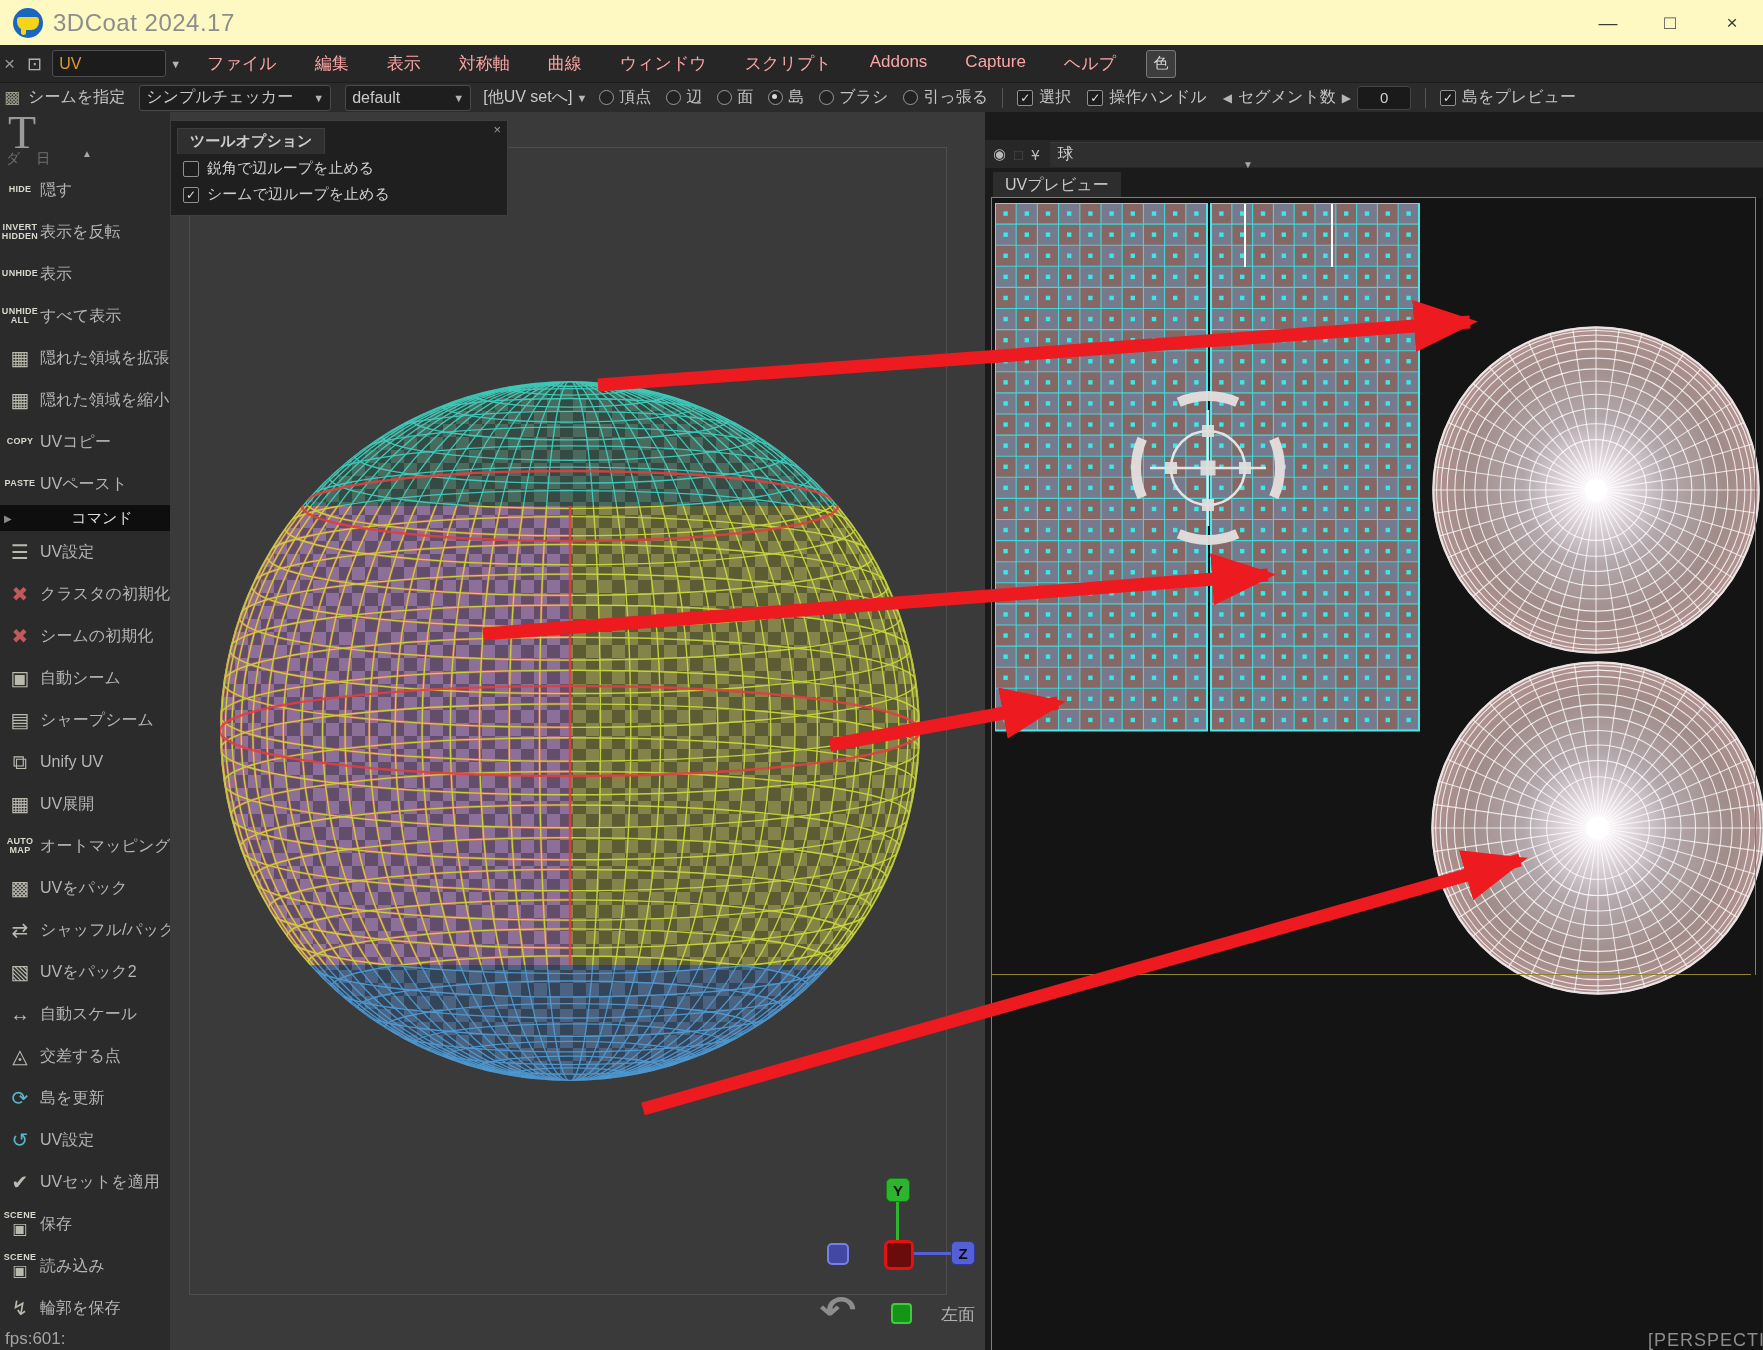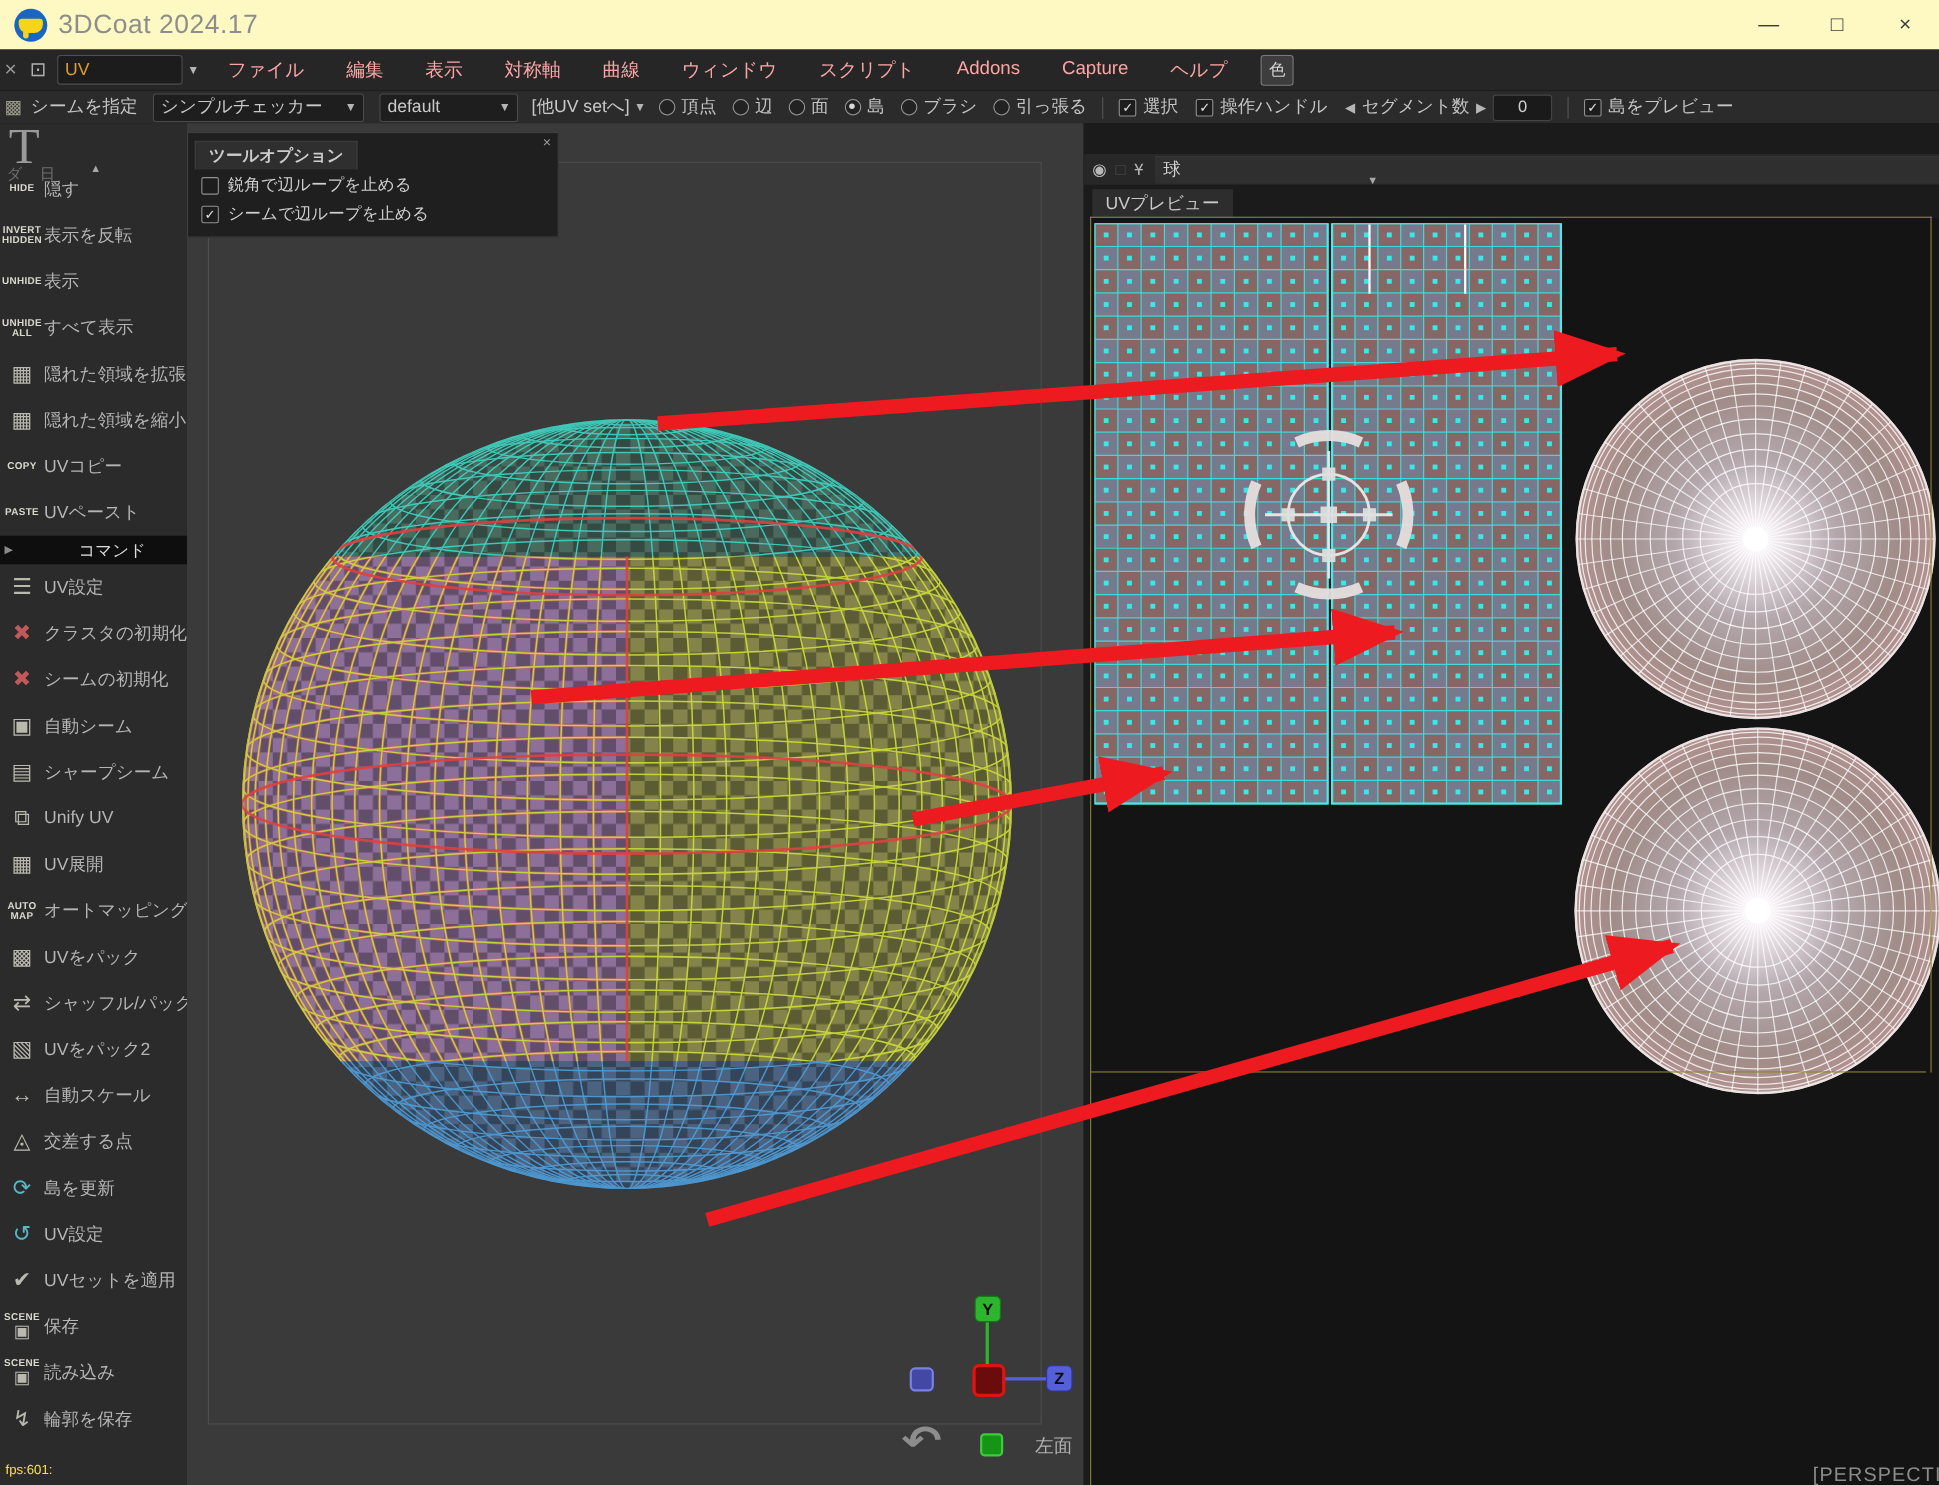--- a/index.html
+++ b/index.html
@@ -46,28 +46,28 @@
   .seg{display:flex;align-items:center;gap:6px;margin-left:16px;color:#c4c4c4;white-space:nowrap;}
   .seg .arr{color:#b5b5b5;font-size:12px;}
   .seg-val{width:52px;height:22px;background:#1a1a1a;border:1px solid #454545;border-radius:3px;color:#d0d0d0;
            display:flex;align-items:center;justify-content:center;font-size:15px;}
   
   .sidebar{position:absolute;left:0;top:112px;width:170px;height:1238px;background:#2b2b2b;overflow:hidden;}
   .sb-top-partial{position:relative;height:55px;}
   .bigT{position:absolute;left:8px;top:-6px;font-family:"Liberation Serif","DejaVu Serif",serif;font-size:46px;color:#9a9a9a;}
   .partialrow{position:absolute;left:6px;top:38px;color:#6f6f6f;font-size:14px;letter-spacing:6px;}
   .scrollup{position:absolute;left:82px;top:36px;color:#a8a8a8;font-size:10px;}
-  .side-list{position:absolute;left:0;top:39px;width:204px;}
+  .side-list{position:absolute;left:0;top:57px;width:204px;}
   .side-item{height:42px;display:flex;align-items:center;}
   .side-icon{width:40px;flex:none;display:flex;align-items:center;justify-content:center;color:#b9b9ae;font-size:20px;line-height:1;}
   .side-icon .txticon{font-size:9px;font-weight:bold;color:#d8d8cd;text-align:center;line-height:1.05;letter-spacing:.3px;}
   .side-label{color:#b5b5b5;font-size:16px;white-space:nowrap;}
   .cmd-header{height:26px;background:#0e0e0e;color:#dedede;font-size:15px;display:flex;align-items:center;justify-content:center;position:relative;}
   .cmd-header .carr{position:absolute;left:4px;color:#8a8a8a;font-size:10px;}
-  .fps{position:absolute;left:5px;top:1329px;color:#fde047;font-size:12px;}
+  .fps{position:absolute;left:5px;top:1329px;color:#a3a3a3;font-size:17px;}
   
   .viewport{position:absolute;left:170px;top:112px;width:815px;height:1238px;background:#3a3a3a;overflow:hidden;}
   .vp-inner{position:absolute;left:19px;top:35px;width:756px;height:1146px;border:1px solid #4e4e4e;}
   
   .popup{position:absolute;left:0px;top:8px;width:336px;height:94px;background:rgba(30,30,30,.97);border:1px solid #3e3e3e;z-index:30;}
   .popup-close{position:absolute;right:6px;top:1px;color:#9a9a9a;font-size:13px;}
   .popup-tab{position:absolute;left:6px;top:7px;padding:3px 12px;background:#2f2f2f;border:1px solid #3e3e3e;border-bottom:none;color:#cccccc;font-size:15px;font-weight:bold;}
   .popup-opts{position:absolute;left:12px;top:38px;display:flex;flex-direction:column;gap:7px;}
   .popt{display:flex;align-items:center;gap:8px;color:#cfcfcf;font-size:15px;white-space:nowrap;}
   

